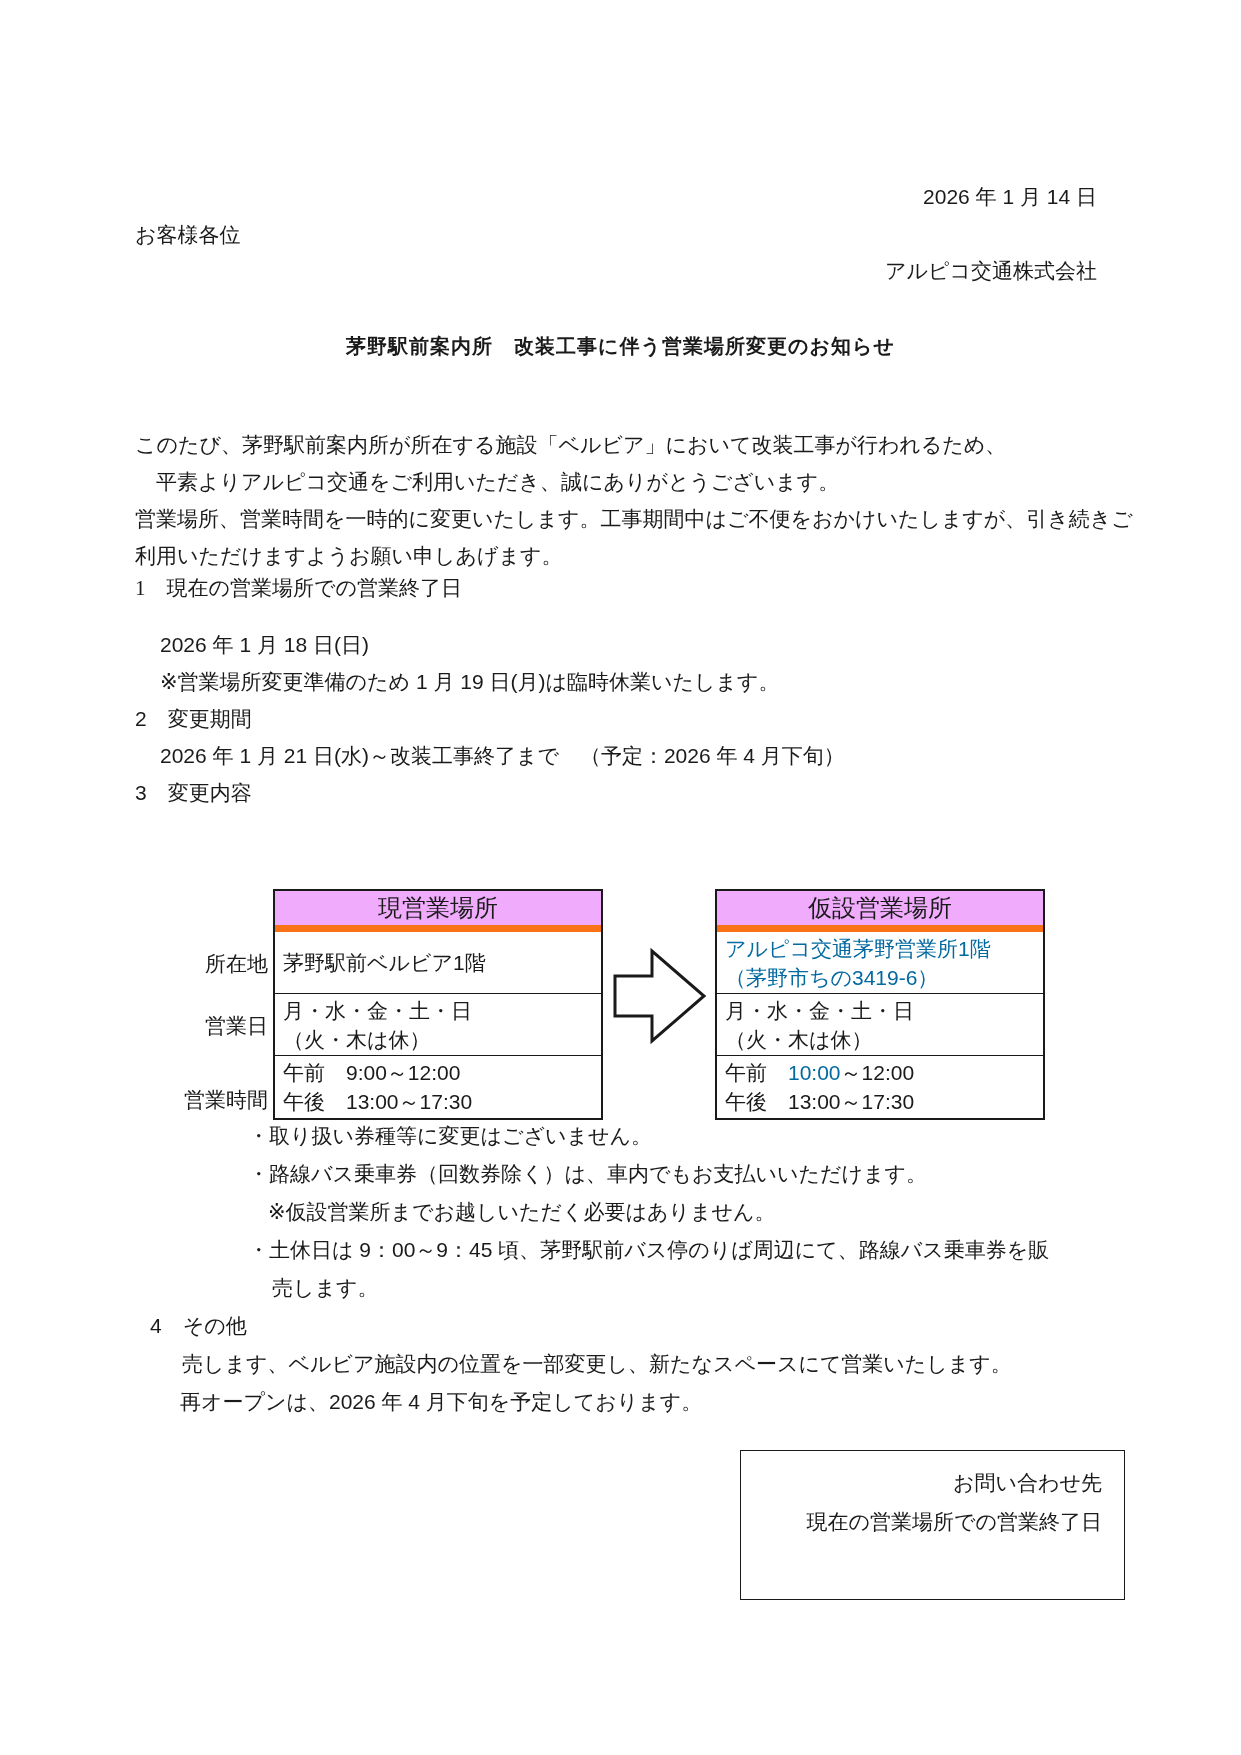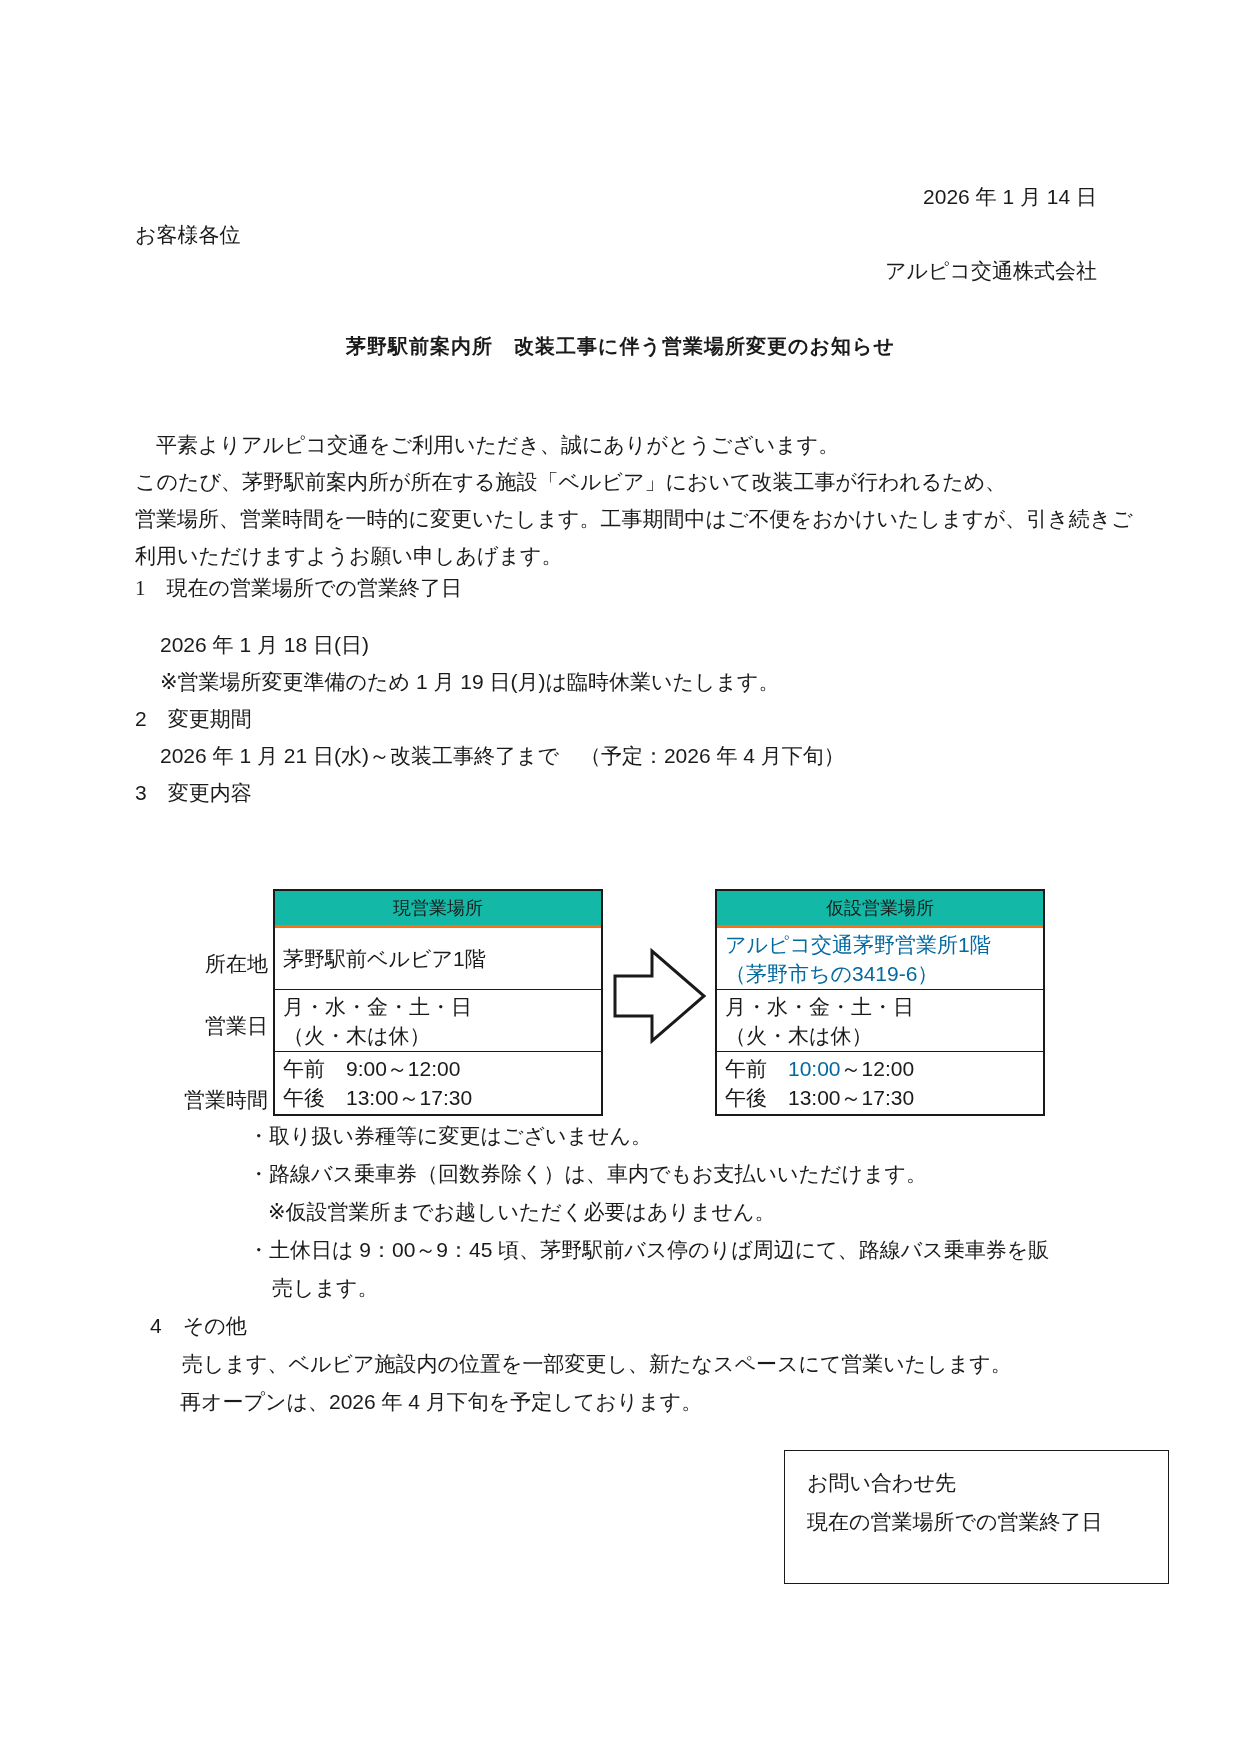--- a/index.html
+++ b/index.html
@@ -19,23 +19,23 @@
   }
   .intro{line-height:37px;white-space:nowrap;}
   
   .cmp-table{
     position:absolute;width:330px;
     border:2px solid #1a1a1a;background:#fff;
     box-sizing:border-box;
   }
   .cmp-header{
     height:34px;line-height:34px;
-    background:#14b8a6;
-    border-bottom:3px solid #f97316;
-    text-align:center;font-size:18px;
+    background:#f0abfc;
+    border-bottom:7px solid #f97316;
+    text-align:center;font-size:24px;
   }
   .cmp-row{
     height:62px;box-sizing:border-box;
     border-bottom:1.5px solid #1a1a1a;
     padding:0 8px;
     display:flex;flex-direction:column;justify-content:center;
     line-height:29px;font-size:21px;
   }
   .cmp-row:last-child{border-bottom:none;}
   .row-label{
@@ -57,22 +57,22 @@
 
 <div class="page">
 
   <div class="abs" style="top:183px;right:144px;">2026 年 1 月 14 日</div>
   <div class="abs" style="top:221px;left:135px;">お客様各位</div>
   <div class="abs" style="top:257px;right:144px;">アルピコ交通株式会社</div>
 
   <div class="abs doc-title" style="top:333px;">茅野駅前案内所　改装工事に伴う営業場所変更のお知らせ</div>
 
   <div class="abs intro" style="top:426px;left:135px;">
+    <div>このたび、茅野駅前案内所が所在する施設「ベルビア」において改装工事が行われるため、</div>
     <div>　平素よりアルピコ交通をご利用いただき、誠にありがとうございます。</div>
-    <div>このたび、茅野駅前案内所が所在する施設「ベルビア」において改装工事が行われるため、</div>
     <div>営業場所、営業時間を一時的に変更いたします。工事期間中はご不便をおかけいたしますが、引き続きご</div>
     <div>利用いただけますようお願い申しあげます。</div>
   </div>
 
   <div class="abs" style="top:574px;left:135px;font-family:Liberation Serif, serif;">1　現在の営業場所での営業終了日</div>
   <div class="abs" style="top:631px;left:160px;">2026 年 1 月 18 日(日)</div>
   <div class="abs" style="top:668px;left:160px;">※営業場所変更準備のため 1 月 19 日(月)は臨時休業いたします。</div>
   <div class="abs" style="top:705px;left:135px;">2　変更期間</div>
   <div class="abs" style="top:742px;left:160px;">2026 年 1 月 21 日(水)～改装工事終了まで　（予定：2026 年 4 月下旬）</div>
   <div class="abs" style="top:779px;left:135px;">3　変更内容</div>
@@ -119,18 +119,18 @@
   <div class="abs" style="top:1122px;left:248px;">・取り扱い券種等に変更はございません。</div>
   <div class="abs" style="top:1160px;left:248px;">・路線バス乗車券（回数券除く）は、車内でもお支払いいただけます。</div>
   <div class="abs" style="top:1198px;left:268px;">※仮設営業所までお越しいただく必要はありません。</div>
   <div class="abs" style="top:1236px;left:248px;">・土休日は 9：00～9：45 頃、茅野駅前バス停のりば周辺にて、路線バス乗車券を販</div>
   <div class="abs" style="top:1274px;left:272px;">売します。</div>
 
   <div class="abs" style="top:1312px;left:150px;">4　その他</div>
   <div class="abs" style="top:1350px;left:182px;">売します、ベルビア施設内の位置を一部変更し、新たなスペースにて営業いたします。</div>
   <div class="abs" style="top:1388px;left:180px;">再オープンは、2026 年 4 月下旬を予定しております。</div>
 
-  <div class="contact-box" style="left:784px;top:1450px;width:385px;height:134px;">
+  <div class="contact-box" style="left:740px;top:1450px;width:385px;height:150px;text-align:right;">
     <div>お問い合わせ先</div>
     <div>現在の営業場所での営業終了日</div>
   </div>
 
 </div>
 
 </body></html>

